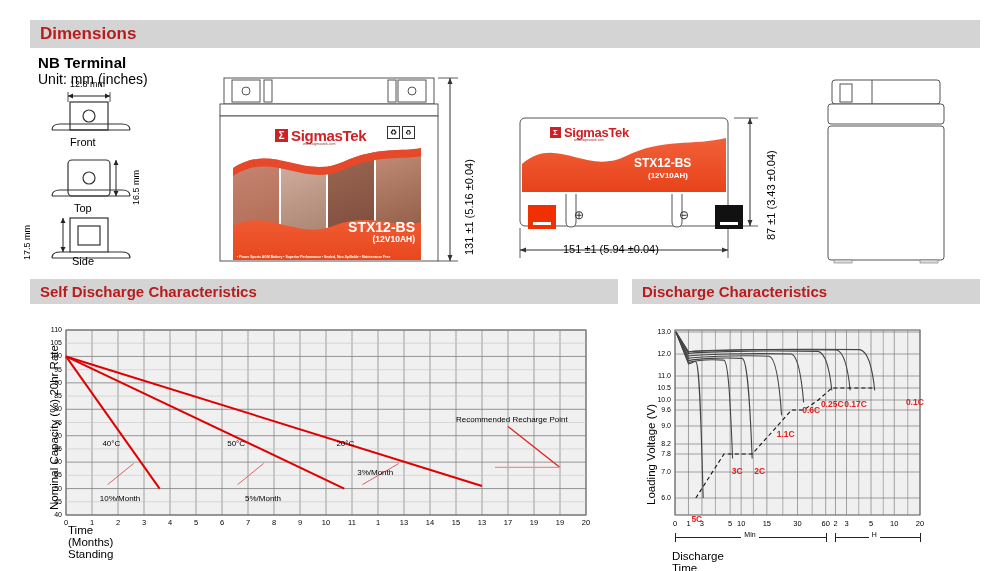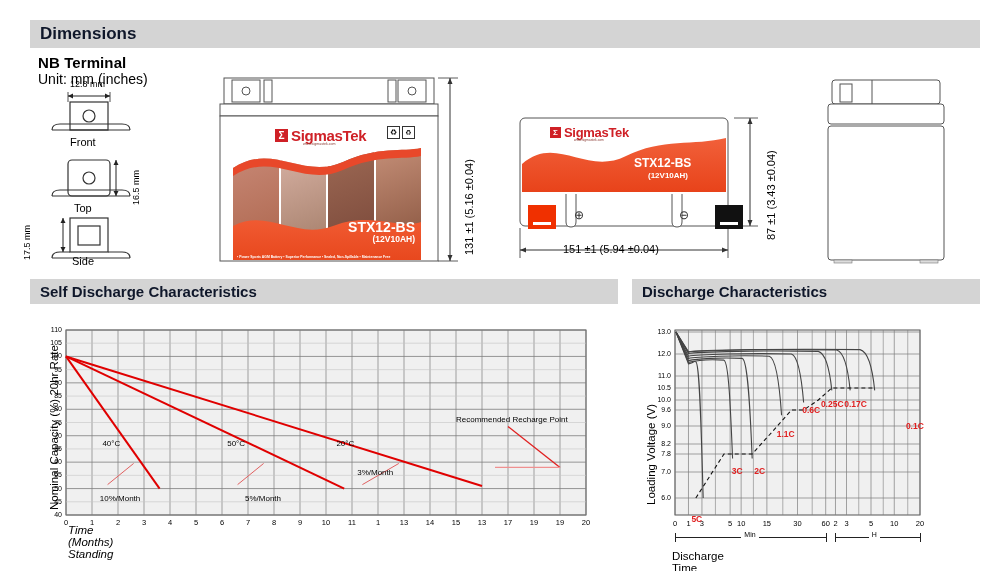--- a/index.html
+++ b/index.html
@@ -12,21 +12,21 @@
     font-family: "Liberation Sans", sans-serif;
     color: #000;
     overflow: hidden;
   }
   .section-header {
     position: absolute;
     background: #d4d4d4;
     display: flex;
     align-items: center;
     font-weight: bold;
-    color: #0f172a;
+    color: #b91c1c;
   }
   #hdr-dimensions { left: 30px; top: 20px; width: 940px; height: 28px; font-size: 17px; padding-left: 10px; }
   #hdr-selfdis    { left: 30px; top: 279px; width: 578px; height: 25px; font-size: 15px; padding-left: 10px; }
   #hdr-discharge  { left: 632px; top: 279px; width: 338px; height: 25px; font-size: 15px; padding-left: 10px; }
 
   .ttl-nb { position: absolute; left: 38px; top: 54px; font-size: 15px; font-weight: bold; letter-spacing:.1px;}
   .ttl-unit { position: absolute; left: 38px; top: 71px; font-size: 14px; }
 
   
   .nb { position: absolute; }
@@ -225,21 +225,21 @@
     <line x1="54" y1="8" x2="54" y2="32" stroke="#555" stroke-width="1"></line>
     <rect x="10" y="32" width="116" height="20" rx="3" fill="#fff" stroke="#555" stroke-width="1"></rect>
     <rect x="10" y="54" width="116" height="134" rx="3" fill="#fff" stroke="#555" stroke-width="1"></rect>
     <rect x="16" y="188" width="18" height="3" fill="#ddd" stroke="#777" stroke-width="0.6"></rect>
     <rect x="102" y="188" width="18" height="3" fill="#ddd" stroke="#777" stroke-width="0.6"></rect>
   </svg>
 </div>
 
 <div class="chart-wrap">
   <div class="axis-title-v" style="left:48px; top:510px;">Nominal Capacity (%) 20hr Rate</div>
-  <div class="axis-title" style="left:68px; top:524px;font-style:italic;">Time (Months) Standing</div>
+  <div class="axis-title" style="left:68px; top:524px;">Time (Months) Standing</div>
 
   <svg id="sd-svg" width="520" height="185" style="left:66px; top:330px;">
       <rect x="0" y="0" width="520" height="185" fill="#f0f0f0" stroke="#555" stroke-width="1"></rect>
       <line x1="0" y1="0" x2="0" y2="185" stroke="#7d7d7d" stroke-width="0.7"></line>
       <line x1="26" y1="0" x2="26" y2="185" stroke="#7d7d7d" stroke-width="0.7"></line>
       <line x1="52" y1="0" x2="52" y2="185" stroke="#7d7d7d" stroke-width="0.7"></line>
       <line x1="78" y1="0" x2="78" y2="185" stroke="#7d7d7d" stroke-width="0.7"></line>
       <line x1="104" y1="0" x2="104" y2="185" stroke="#7d7d7d" stroke-width="0.7"></line>
       <line x1="130" y1="0" x2="130" y2="185" stroke="#7d7d7d" stroke-width="0.7"></line>
       <line x1="156" y1="0" x2="156" y2="185" stroke="#7d7d7d" stroke-width="0.7"></line>
@@ -416,15 +416,15 @@
       <div style="position: absolute; left: 835.475px; top: 533px; width: 1px; height: 9px; background: rgb(34, 34, 34);"></div>
       <div style="position: absolute; left: 920px; top: 533px; width: 1px; height: 9px; background: rgb(34, 34, 34);"></div>
       <div class="ann" style="left: 868.737px; top: 531px; background: rgb(255, 255, 255); padding: 0px 3px; font-size: 7px;">H</div>
       <div class="ann-red" style="left: 691.375px; top: 514px;">5C</div>
       <div class="ann-red" style="left: 731.675px; top: 466px;">3C</div>
       <div class="ann-red" style="left: 754.175px; top: 466px;">2C</div>
       <div class="ann-red" style="left: 776.675px; top: 428.667px;">1.1C</div>
       <div class="ann-red" style="left: 802.275px; top: 404.5px;">0.6C</div>
       <div class="ann-red" style="left: 820.9px; top: 398.8px;">0.25C</div>
       <div class="ann-red" style="left: 844.175px; top: 398.8px;">0.17C</div>
-      <div class="ann-red" style="left: 873.9px; top: 421px; padding-left: 32px;">0.1C</div>
+      <div class="ann-red" style="left: 873.9px; top: 397px; padding-left: 32px;">0.1C</div>
     </div>
 </div>
 
 </body></html>

